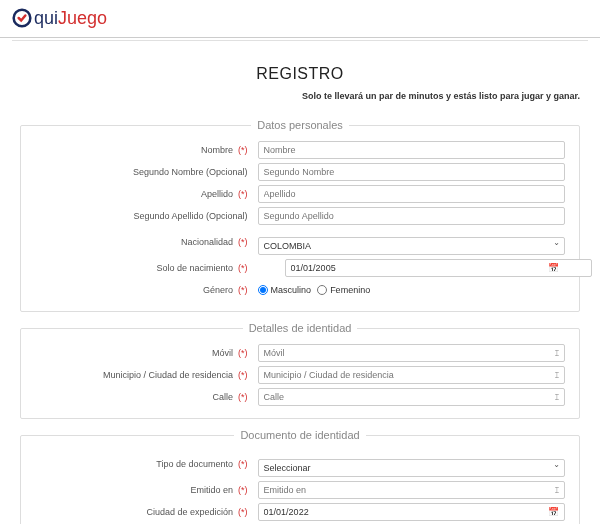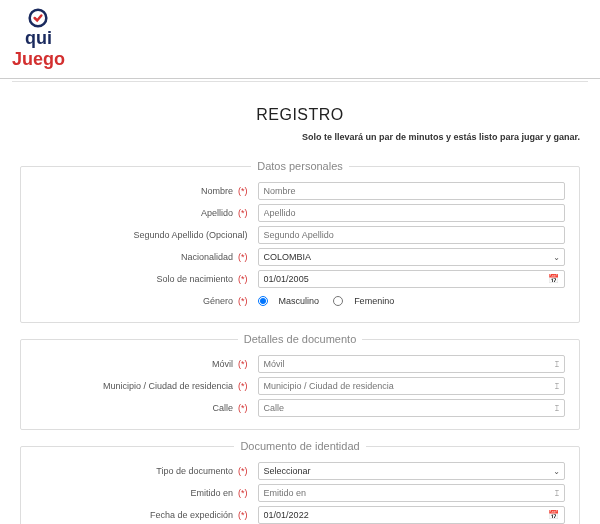--- a/index.html
+++ b/index.html
@@ -1,41 +1,41 @@
 <!DOCTYPE html>
 <html><head>
 <meta charset="utf-8">
 <style>
 * { box-sizing: border-box; margin: 0; padding: 0; }
 body { font-family: Arial, Helvetica, sans-serif; background: #fff; width: 600px; font-size: 10px; color: #333; }
 .header { padding: 8px 12px; display: flex; align-items: center; }
-.logo { display: flex; align-items: center; font-weight: bold; flex-direction: column; }
+.logo { display: flex; font-weight: normal; }
 .logo-icon { width: 20px; height: 20px; margin-right: 2px; }
 .logo-aqui { color: #1a2a5e; font-size: 18px; }
 .logo-juego { color: #d32f2f; font-size: 18px; }
 .hr-thick { border: none; border-top: 1px solid #ccc; margin: 0; }
 .hr-thin { border: none; border-top: 1px solid #e0e0e0; margin: 2px 12px 0; }
 .content { padding: 12px 20px; }
 h1 { text-align: center; font-size: 16px; font-weight: normal; color: #222; margin: 12px 0 8px; letter-spacing: 0.5px; }
 .subtitle { text-align: right; font-size: 9px; font-weight: bold; color: #333; margin-bottom: 18px; }
 fieldset { border: 1px solid #ddd; border-radius: 2px; margin-bottom: 10px; padding: 10px 14px 8px; }
 legend { font-size: 11px; color: #888; padding: 0 6px; text-align: center; margin: 0 auto; }
 .row { display: flex; align-items: center; margin-bottom: 4px; min-height: 18px; }
 .label-col { width: 42%; text-align: right; padding-right: 10px; font-size: 9px; color: #555; }
 .req { color: #d32f2f; }
 .input-col { width: 58%; position: relative; }
 .input-col input[type=text], .input-col input[type=password], .input-col select {
   width: 100%; border: 1px solid #ccc; border-radius: 2px; padding: 3px 5px;
   font-size: 9px; color: #888; background: #fff; height: 18px;
 }
-.input-col select { color: #333; appearance: none; padding-right: 7px; }
+.input-col select { color: #333; appearance: none; padding-right: 7px; margin-top: 8px; }
 .select-wrap { position: relative; }
 .select-caret { position: absolute; right: 5px; top: 50%; transform: translateY(-50%); font-size: 8px; color: #555; pointer-events: none; }
 .input-icon { position: absolute; right: 5px; top: 50%; transform: translateY(-50%); font-size: 9px; color: #888; pointer-events: none; }
-.radios { display: flex; align-items: center; gap: 10px; font-size: 9px; color: #333; }
+.radios { display: flex; align-items: center; gap: 2px; font-size: 9px; color: #333; }
 .radios input { margin-right: 1px; width: 10px; height: 10px; }
 .radios label { margin-right: 4px; }
 </style>
 </head>
 <body>
 
 <div class="header">
   <div class="logo">
     <span class="logo-icon">
       <svg viewBox="0 0 24 24">
@@ -55,54 +55,58 @@
   <p class="subtitle">Solo te llevará un par de minutos y estás listo para jugar y ganar.</p>
 
   <fieldset>
     <legend>Datos personales</legend>
 
     <div class="row">
       <div class="label-col"><span>Nombre</span>&nbsp;&nbsp;<span class="req">(*)</span></div>
       <div class="input-col"><input type="text" placeholder="Nombre" style=""></div>
     </div>
     <div class="row">
+      <div class="label-col"><span>Segundo Nombre (Opcional)</span></div>
+      <div class="input-col"><input type="text" placeholder="Segundo Nombre" style=""></div>
+    </div>
+    <div class="row">
       <div class="label-col"><span>Apellido</span>&nbsp;&nbsp;<span class="req">(*)</span></div>
       <div class="input-col"><input type="text" placeholder="Apellido" style=""></div>
     </div>
     <div class="row">
       <div class="label-col"><span>Segundo Apellido (Opcional)</span></div>
       <div class="input-col"><input type="text" placeholder="Segundo Apellido" style=""></div>
     </div>
     <div class="row">
       <div class="label-col"><span>Nacionalidad</span>&nbsp;&nbsp;<span class="req">(*)</span></div>
       <div class="input-col select-wrap">
         <select><option>COLOMBIA</option></select>
         <span class="select-caret">⌄</span>
       </div>
     </div>
     <div class="row">
       <div class="label-col"><span>Solo de nacimiento</span>&nbsp;&nbsp;<span class="req">(*)</span></div>
       <div class="input-col">
-        <input type="text" style="color: rgb(51, 51, 51);" value="01/01/2005">
+        <input type="text" style="color: rgb(51, 51, 51); margin-left: 27px;" value="01/01/2005">
         <span class="input-icon">📅</span>
       </div>
     </div>
     <div class="row">
       <div class="label-col"><span>Género</span>&nbsp;&nbsp;<span class="req">(*)</span></div>
       <div class="input-col radios">
         <input type="radio" name="g" checked="" style="">
           <label>Masculino</label>
         <input type="radio" name="g" style="">
           <label>Femenino</label>
       </div>
     </div>
   </fieldset>
 
   <fieldset>
-    <legend>Detalles de documento</legend>
+    <legend>Detalles de identidad</legend>
     <div class="row">
       <div class="label-col"><span>Móvil</span>&nbsp;&nbsp;<span class="req">(*)</span></div>
       <div class="input-col"><input type="text" placeholder="Móvil" style=""><span class="input-icon">𝙸</span></div>
     </div>
     <div class="row">
       <div class="label-col"><span>Municipio / Ciudad de residencia</span>&nbsp;&nbsp;<span class="req">(*)</span></div>
       <div class="input-col"><input type="text" placeholder="Municipio / Ciudad de residencia" style=""><span class="input-icon">𝙸</span></div>
     </div>
     <div class="row">
       <div class="label-col"><span>Calle</span>&nbsp;&nbsp;<span class="req">(*)</span></div>
@@ -117,21 +121,21 @@
       <div class="input-col select-wrap">
         <select><option>Seleccionar</option></select>
         <span class="select-caret">⌄</span>
       </div>
     </div>
     <div class="row">
       <div class="label-col"><span>Emitido en</span>&nbsp;&nbsp;<span class="req">(*)</span></div>
       <div class="input-col"><input type="text" placeholder="Emitido en" style=""><span class="input-icon">𝙸</span></div>
     </div>
     <div class="row">
-      <div class="label-col"><span>Fecha de expedición</span>&nbsp;&nbsp;<span class="req">(*)</span></div>
+      <div class="label-col"><span>Ciudad de expedición</span>&nbsp;&nbsp;<span class="req">(*)</span></div>
       <div class="input-col">
         <input type="text" style="color: rgb(51, 51, 51);" value="01/01/2022">
         <span class="input-icon">📅</span>
       </div>
     </div>
   </fieldset>
 
 </div>
 
 </body></html>

